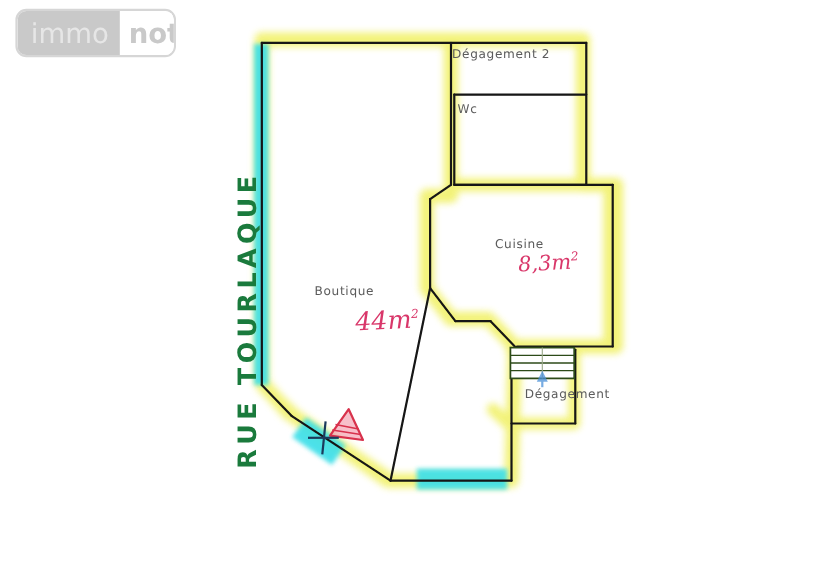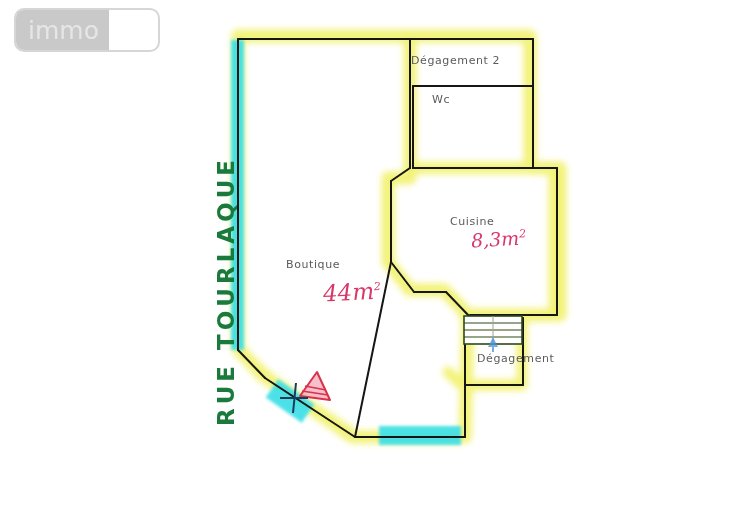--- a/index.html
+++ b/index.html
@@ -108,20 +108,21 @@
     letter-spacing: 2px;
   }
 </style>
 </head>
 <body>
 
 <div id="page">
 
   <div id="logo">
     <div class="logo-left">immo</div>
+    <div class="logo-right">not</div>
   </div>
 
   <svg id="plan" viewBox="0 0 750 522">
 
     <defs>
       <filter id="blurHi" x="-50%" y="-50%" width="200%" height="200%">
         <feGaussianBlur stdDeviation="3.2"></feGaussianBlur>
       </filter>
       <filter id="blurHiSoft" x="-50%" y="-50%" width="200%" height="200%">
         <feGaussianBlur stdDeviation="2.4"></feGaussianBlur>
@@ -219,23 +220,23 @@
     <g>
       <path d="M 317 372 L 330 400 L 300 396 Z" fill="#f08a9e" fill-opacity="0.55" stroke="#d8324c" stroke-width="2" stroke-linejoin="round"></path>
       <line x1="305" y1="386" x2="326" y2="390" stroke="#d8324c" stroke-width="1.4"></line>
       <line x1="302" y1="391" x2="328" y2="395" stroke="#d8324c" stroke-width="1.4"></line>
       <line x1="296" y1="383" x2="293" y2="413" stroke="#1b3a5c" stroke-width="2"></line>
       <line x1="280" y1="398" x2="308" y2="398" stroke="#1b3a5c" stroke-width="2"></line>
     </g>
 
   </svg>
 
-  <div class="room-label" style="left:411px; top:54px;">Dégagement 2</div>
-
-  <div class="room-label" style="left:432px; top:93px;">Wc</div>
+  <div class="room-label" style="left:411px; top:43px;">Dégagement 2</div>
+
+  <div class="room-label" style="left:416px; top:93px;">Wc</div>
 
   <div class="room-label" style="left:450px; top:215px;">Cuisine</div>
 
   <div class="room-label" style="left:286px; top:258px;">Boutique</div>
 
   <div class="room-label" style="left:477px; top:352px;">Dégagement</div>
 
   <div class="area-label" style="left:471px; top:228px;">
     <span>8,3</span><span>m</span><sup>2</sup>
   </div>

